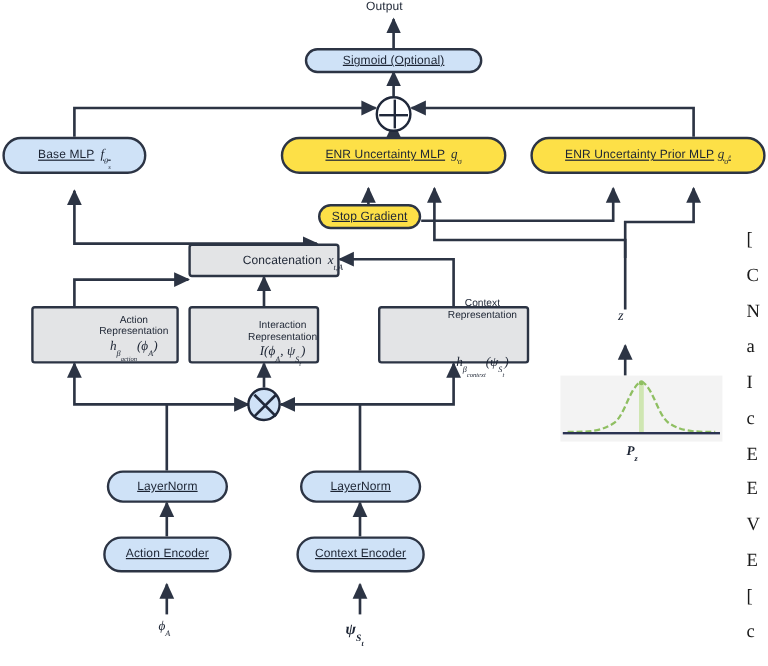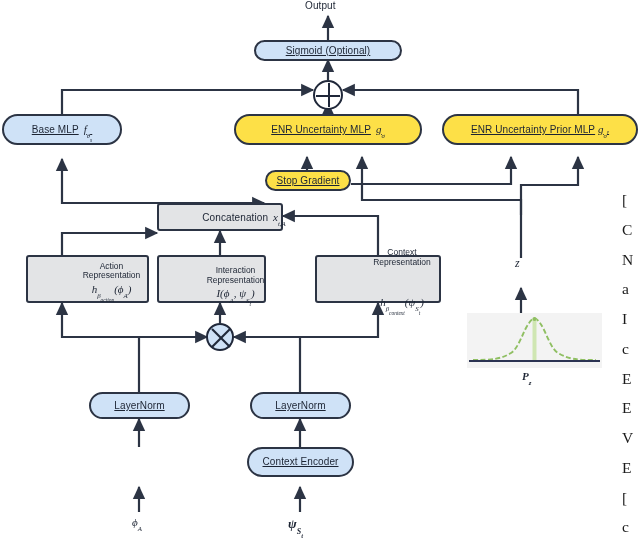--- a/index.html
+++ b/index.html
@@ -186,20 +186,23 @@
     <span class="lbl-math line2">h<sub>β<sub>context</sub></sub>(ψ<sub>S<sub>t</sub></sub>)</span>
   </div>
 
   <div class="node pill fill-blue t1" style="left:89px;top:392px;width:101px;height:27px;">
     <span>LayerNorm</span>
   </div>
   <div class="node pill fill-blue t1" style="left:250px;top:392px;width:101px;height:27px;">
     <span>LayerNorm</span>
   </div>
 
+  <div class="node pill fill-blue t1" style="left:86px;top:447px;width:107px;height:30px;">
+    <span>Action Encoder</span>
+  </div>
   <div class="node pill fill-blue t1" style="left:247px;top:447px;width:107px;height:30px;">
     <span>Context Encoder</span>
   </div>
 
   <div class="freetext lbl-math" style="left:132px;top:516px;font-size:11px;font-weight:normal;">ϕ<sub>A</sub></div>
   <div class="freetext lbl-math" style="left:288px;top:516px;font-size:13px;font-weight:bold;">ψ<sub>S<sub>t</sub></sub></div>
 
   <div class="freetext lbl-math" style="left:515px;top:256px;font-size:12px;">z</div>
 
   <div id="gauss" style="left:467px;top:313px;width:135px;height:55px;">

